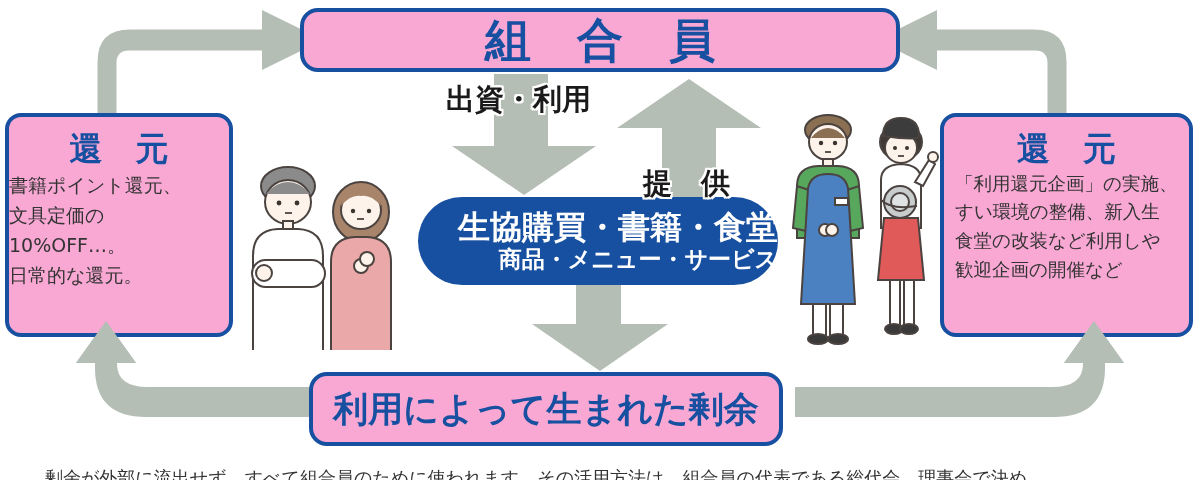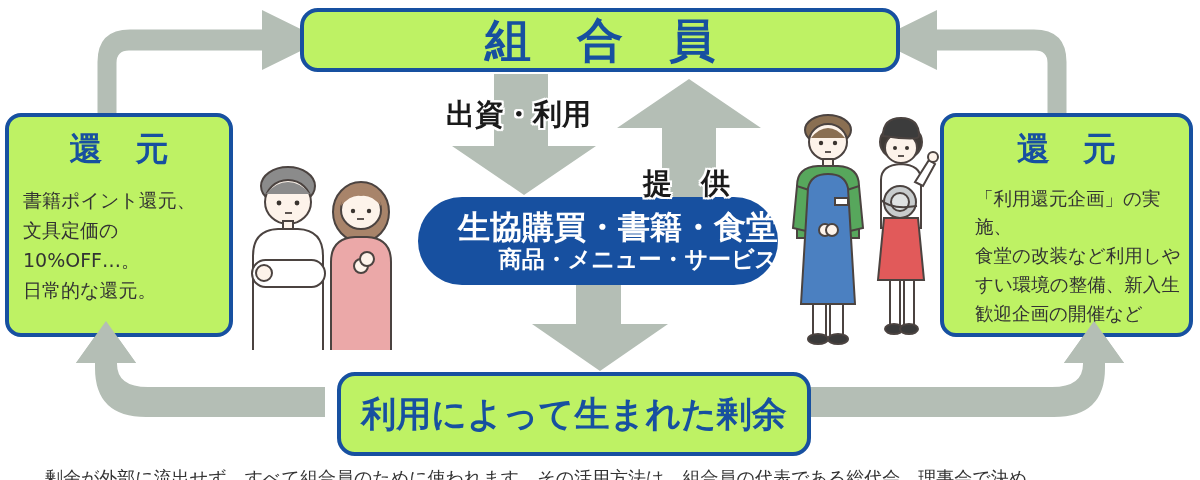--- a/index.html
+++ b/index.html
@@ -8,37 +8,37 @@
     --ink:#333333;
     --skin:#fdf3ea;
     --line:#4b4340;
   }
   html,body{margin:0;padding:0;background:#ffffff;}
   body{width:1200px;height:480px;font-family:"DejaVu Sans","Liberation Sans",sans-serif;}
   .stage{position:relative;width:1200px;height:480px;overflow:hidden;background:#fff;}
   svg.layer{position:absolute;left:0;top:0;pointer-events:none;}
   #arrow-layer{z-index:1;}
   #overlay-layer{z-index:5;}
-  .box{position:absolute;background:#bef264;border:4px solid var(--blue);box-sizing:border-box;z-index:3;}
+  .box{position:absolute;background:#f9a8d4;border:4px solid var(--blue);box-sizing:border-box;z-index:3;}
   .top-box{left:300px;top:8px;width:600px;height:64px;border-radius:18px;display:flex;align-items:center;justify-content:center;}
   .top-box .big{font-size:46px;font-weight:bold;color:var(--blue);line-height:1;}
   .pill{position:absolute;left:418px;top:197px;width:360px;height:88px;background:var(--blue);border-radius:44px;z-index:3;display:flex;flex-direction:column;align-items:flex-end;justify-content:center;color:#fff;}
   .pill .l1{font-size:32px;font-weight:bold;line-height:1.15;white-space:nowrap;}
   .pill .l2{font-size:23px;font-weight:bold;line-height:1.2;white-space:nowrap;margin-left:43px;}
   .side-box{padding-top:12px;border-radius:16px;}
   .left-box{left:5px;top:113px;width:228px;height:224px;}
   .right-box{left:940px;top:113px;width:253px;height:224px;}
-  .side-title{font-size:33px;font-weight:bold;color:var(--blue);text-align:center;line-height:1.2;margin-bottom:16px;}
-  .side-body{font-size:19px;color:var(--ink);line-height:1.58;padding:0 12px 0 14px;font-weight:500;}
-  .right-box .side-body{font-size:18.5px;padding:0 8px 0 11px;line-height:1.56;margin-left:20px;}
-  .bottom-box{left:337px;top:372px;width:474px;height:84px;border-radius:18px;display:flex;align-items:center;justify-content:center;}
+  .side-title{font-size:33px;font-weight:bold;color:var(--blue);text-align:center;line-height:1.2;margin-bottom:1px;}
+  .side-body{font-size:19px;color:var(--ink);line-height:1.58;padding:0 12px 0 0;font-weight:500;}
+  .right-box .side-body{font-size:18.5px;padding:0 8px 0 11px;line-height:1.56;}
+  .bottom-box{left:309px;top:372px;width:474px;height:74px;border-radius:18px;display:flex;align-items:center;justify-content:center;}
   .bottom-box .big{font-size:35px;font-weight:bold;color:var(--blue);white-space:nowrap;}
   .flow-label{position:absolute;z-index:4;font-weight:bold;color:#1a1a1a;font-size:29px;white-space:nowrap;
     text-shadow:-2px -2px 0 #fff,2px -2px 0 #fff,-2px 2px 0 #fff,2px 2px 0 #fff,0 -2px 0 #fff,0 2px 0 #fff,-2px 0 0 #fff,2px 0 0 #fff;}
-  .label-invest{left:446px;top:95px;text-align:center;}
+  .label-invest{left:446px;top:80px;text-align:center;}
   .label-provide{left:643px;top:164px;}
   .caption{position:absolute;left:0;top:466px;width:984px;text-align:center;font-size:18px;color:var(--ink);z-index:2;padding-left:44px;}
   .people{position:absolute;z-index:4;}
   .students{left:243px;top:160px;}
   .staff{left:785px;top:108px;}
 </style>
 </head>
 <body>
 
 <div class="stage">
@@ -72,22 +72,22 @@
       <div>文具定価の</div>
       <div>10%OFF…。</div>
       <div>日常的な還元。</div>
     </div>
   </div>
 
   <div class="box side-box right-box">
     <div class="side-title">還　元</div>
     <div class="side-body">
       <div>「利用還元企画」の実施、</div>
+      <div>すい環境の整備、新入生</div>
       <div>食堂の改装など利用しや</div>
-      <div>すい環境の整備、新入生</div>
       <div>歓迎企画の開催など</div>
     </div>
   </div>
 
   <div class="box bottom-box">
     <span class="big">利用によって生まれた剰余</span>
   </div>
 
   <svg id="overlay-layer" class="layer" width="1200" height="480" viewBox="0 0 1200 480">
     <path fill="#b4beb5" d="M 76,363 L 106,321 L 136,363 Z"></path>

